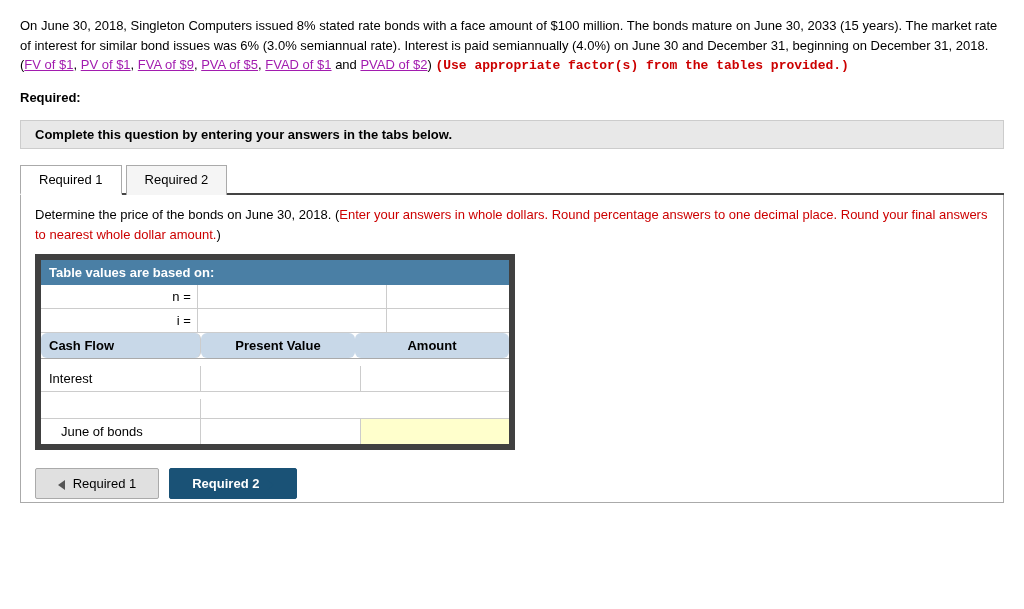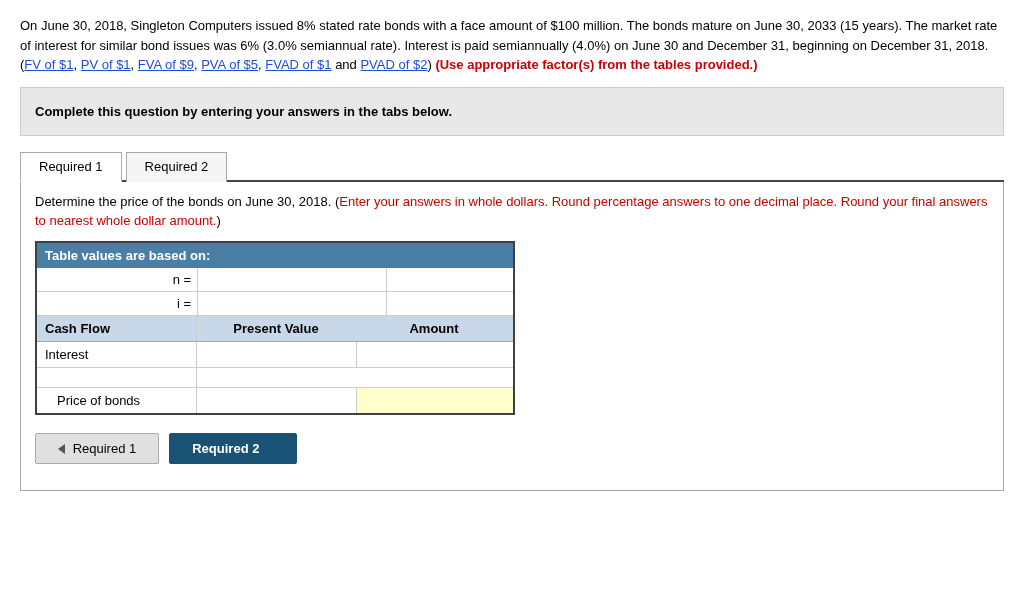--- a/index.html
+++ b/index.html
@@ -11,41 +11,42 @@
       width: 1024px;
       min-height: 609px;
       padding: 16px 20px;
     }
     .intro-text {
       line-height: 1.5;
       margin-bottom: 12px;
       font-size: 13px;
     }
     .intro-text a {
-      color: #1d4ed8;
+      color: #a21caf;
       text-decoration: underline;
     }
     .intro-text .orange {
       color: #c00;
       font-weight: bold;
+      font-family: Liberation Mono, monospace;
     }
     .required-section {
       margin-bottom: 12px;
     }
     .required-section p {
       line-height: 1.6;
       font-size: 13px;
     }
     .required-section strong {
       font-weight: bold;
     }
     .instruction-box {
       background: #e8e8e8;
       border: 1px solid #ccc;
-      padding: 16px 14px;
+      padding: 6px 14px;
       margin-bottom: 14px;
       font-size: 13px;
       font-weight: bold;
     }
     .tabs-row {
       display: flex;
       border-bottom: 2px solid #444;
       margin-bottom: 0;
     }
     .tab {
@@ -60,21 +61,21 @@
       top: 2px;
     }
     .tab.active {
       background: #fff;
       border-bottom: 2px solid #fff;
       font-weight: normal;
     }
     .tab-content {
       border: 1px solid #aaa;
       border-top: none;
-      padding: 10px 14px 26px;
+      padding: 10px 14px 3px;
     }
     .tab-description {
       color: #000;
       font-size: 13px;
       margin-bottom: 10px;
       line-height: 1.5;
     }
     .tab-description span.red {
       color: #c00;
     }
@@ -82,21 +83,21 @@
       width: 500px;
     }
     .table-header-row {
       background: #4a7fa5;
       color: #fff;
       font-weight: bold;
       padding: 5px 8px;
       font-size: 13px;
     }
     .table-outer {
-      border: 2px solid #404040;
+      border: 6px solid #404040;
       width: 480px;
     }
     .param-row {
       display: flex;
       border-bottom: 1px solid #ccc;
     }
     .param-label {
       width: 200px;
       text-align: right;
       padding: 4px 6px;
@@ -116,27 +117,29 @@
       display: flex;
       border-bottom: 1px solid #aaa;
     }
     .col-header {
       font-weight: bold;
       font-size: 13px;
       padding: 5px 8px;
       border-right: 1px solid #ccc;
       background: #c8d8e8;
       text-align: center;
+      border-radius: 6px;
     }
     .col-header:first-child { width: 160px; text-align: left; }
     .col-header:nth-child(2) { width: 160px; }
     .col-header:nth-child(3) { flex: 1; }
     .data-row {
       display: flex;
       border-bottom: 1px solid #ccc;
+      margin-top: 7px;
     }
     .data-cell {
       padding: 5px 8px;
       font-size: 13px;
       border-right: 1px solid #ccc;
     }
     .data-cell:first-child { width: 160px; }
     .data-cell:nth-child(2) { width: 160px; }
     .data-cell:nth-child(3) { flex: 1; }
     .data-cell.input-cell {
@@ -209,20 +212,21 @@
 <body>
 
 <div class="intro-text">
   On June 30, 2018, Singleton Computers issued 8% stated rate bonds with a face amount of $100 million. The bonds mature on June
   30, 2033 (15 years). The market rate of interest for similar bond issues was 6% (3.0% semiannual rate). Interest is paid semiannually
   (4.0%) on June 30 and December 31, beginning on December 31, 2018. (<a href="#">FV of $1</a>, <a href="#">PV of $1</a>, <a href="#">FVA of $9</a>, <a href="#">PVA of $5</a>, <a href="#">FVAD of $1</a> and <a href="#">PVAD
   of $2</a>) <span class="orange">(Use appropriate factor(s) from the tables provided.)</span>
 </div>
 
 <div class="required-section">
+  <p><strong>Required:</strong></p>
 </div>
 
 <div class="instruction-box">
   <span>Complete this question by entering your answers in the tabs below.</span>
 </div>
 
 <div class="tabs-row">
   <div class="tab active">
     <span>Required 1</span>
   </div>
@@ -278,21 +282,21 @@
       <div class="data-row">
         <div class="data-cell input-cell">
           <input type="text" value="" style="">
         </div>
         <div class="data-cell input-cell" style="border-right:none;">
           <input type="text" value="" style="">
         </div>
       </div>
 
       <div class="price-row">
-        <div class="price-cell" style="padding-left:20px;">Price of bonds</div>
+        <div class="price-cell" style="padding-left:20px;">June of bonds</div>
         <div class="price-cell"></div>
         <div class="price-cell" style="background:#ffffcc; border-right:none;">
           <input type="text" value="" style="width: 100%; border: none; outline: none; background: transparent; font-size: 13px;">
         </div>
       </div>
     </div>
   </div>
 
   <div class="nav-buttons">
     <button class="nav-btn">

